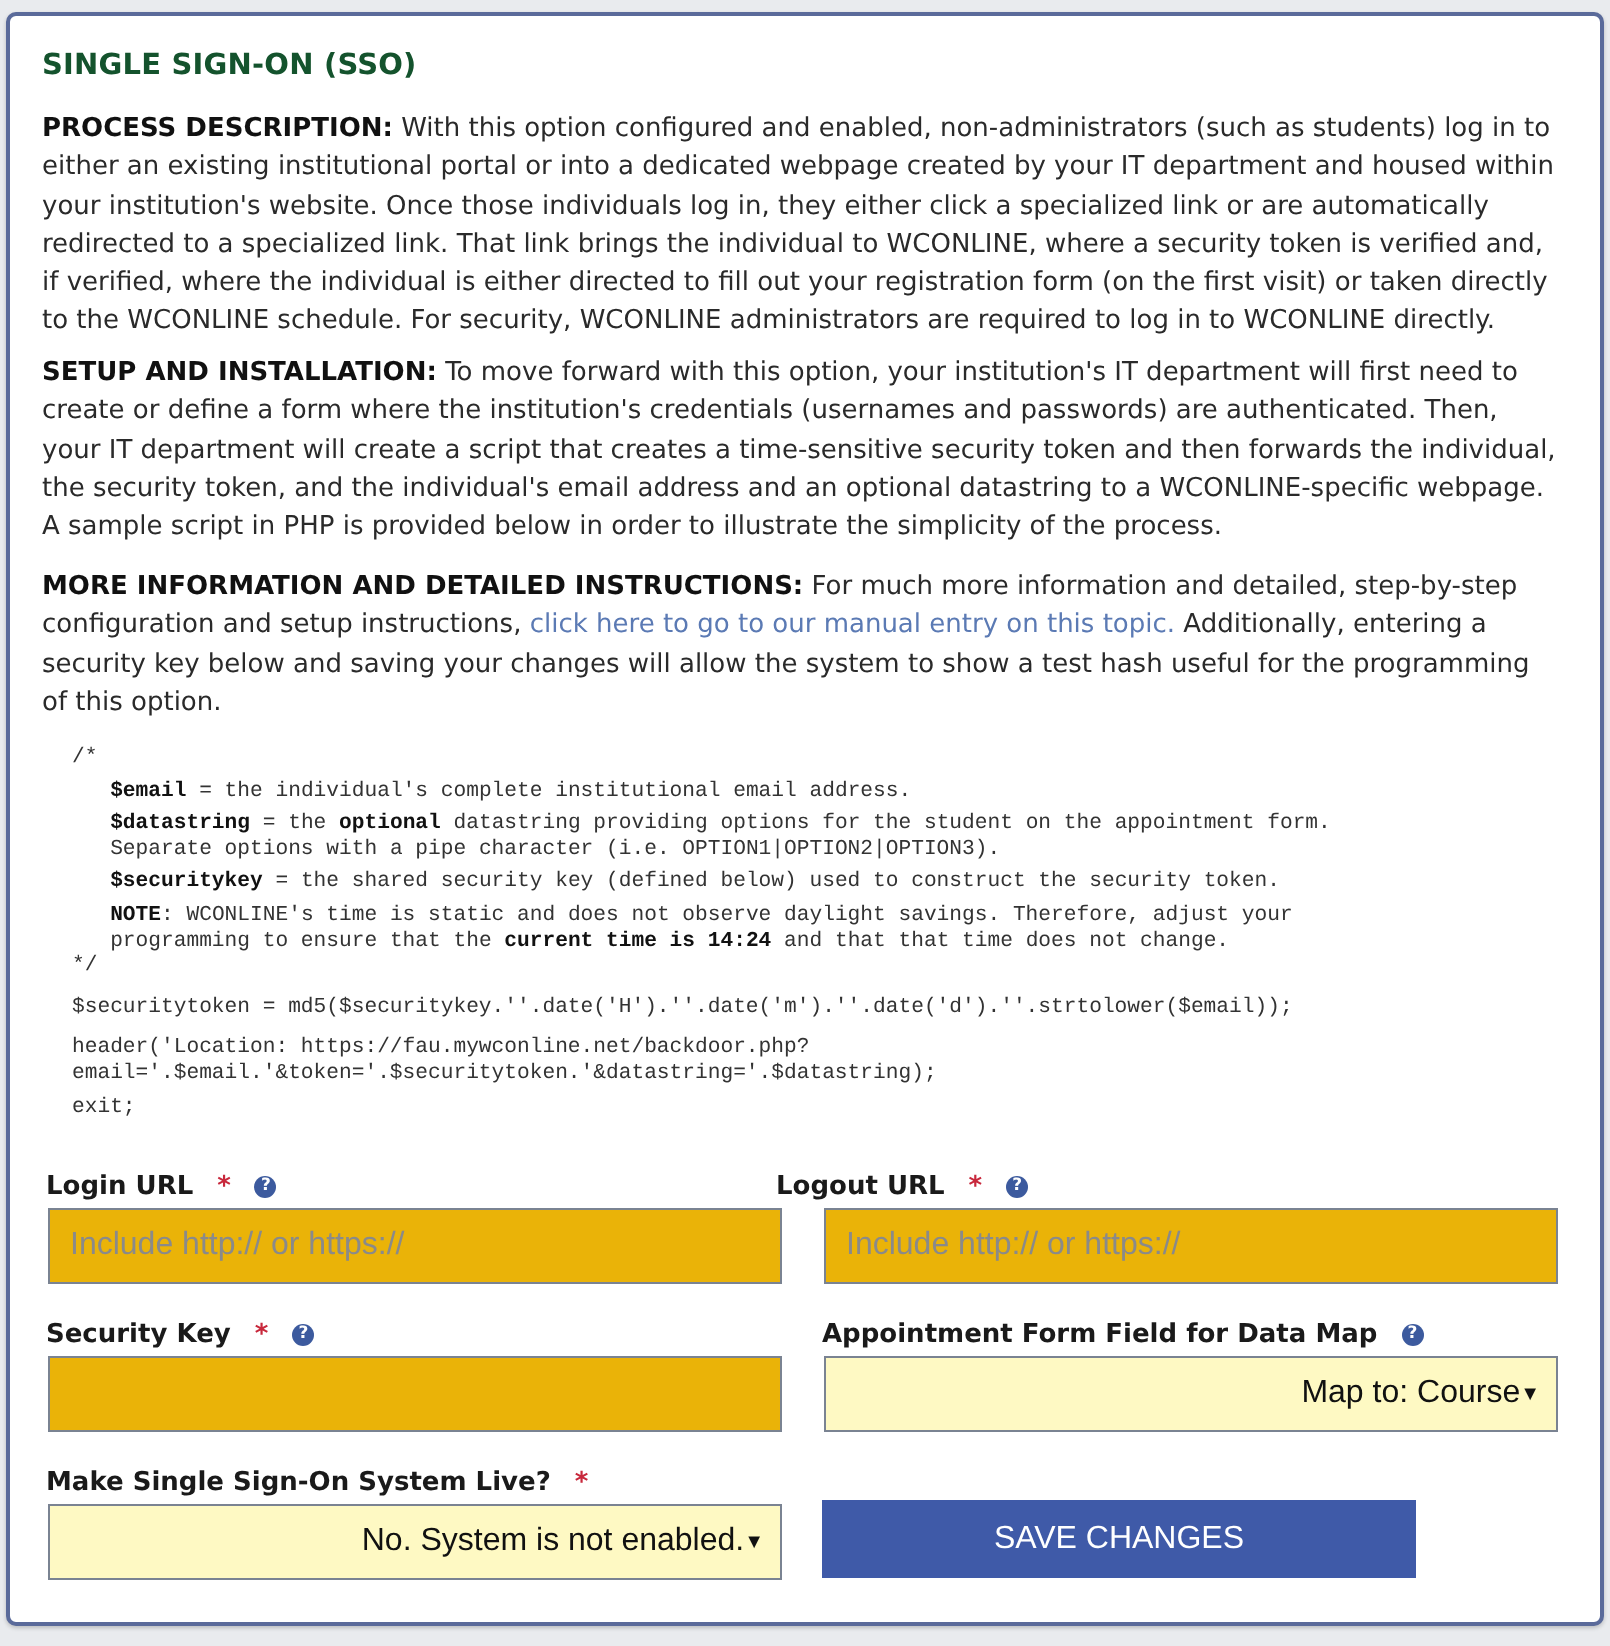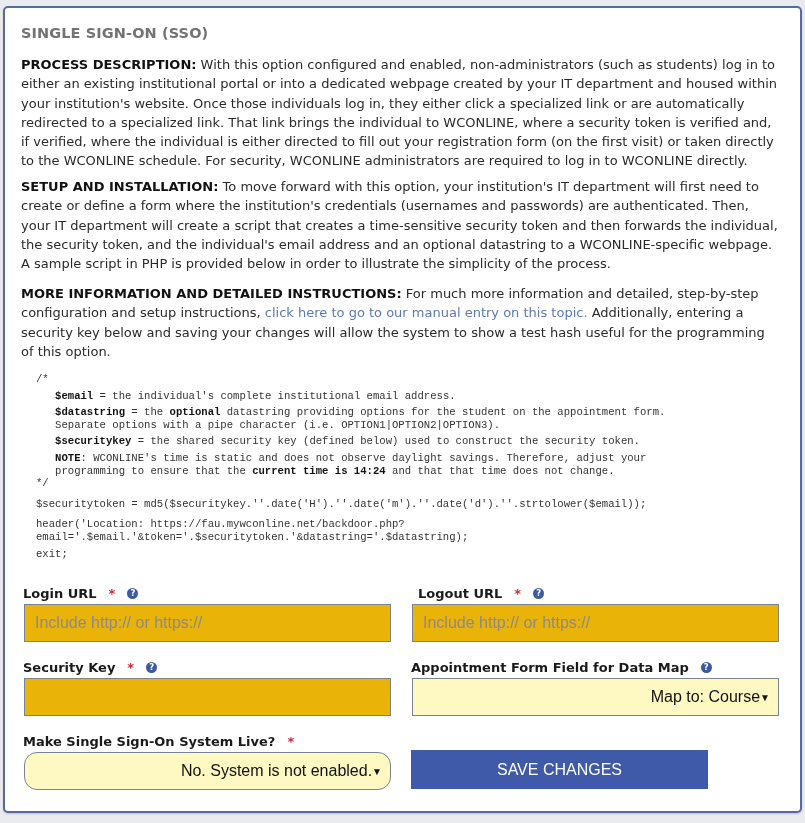--- a/index.html
+++ b/index.html
@@ -5,21 +5,21 @@
     * { box-sizing: border-box; margin: 0; padding: 0; }
     html, body { width: 805px; height: 823px; background: #e9ebee; overflow: hidden; }
     body { font-family: "DejaVu Sans", sans-serif; color: #222; }
     .panel {
       position: absolute; left: 3px; top: 6px; width: 799px; height: 807px;
       background: #fff; border: 2px solid #5a6a9a; border-radius: 5px;
       box-shadow: 0 1px 2px rgba(0,0,0,0.2);
     }
     .title {
       position: absolute; left: 21px; top: 25px;
-      font-size: 14.5px; font-weight: bold; color: #737373; letter-spacing: 0.1px;
+      font-size: 14.5px; font-weight: bold; color: #14532d; letter-spacing: 0.1px;
     }
     .para {
       position: absolute; left: 21px; width: 760px;
       font-size: 13px; line-height: 19.3px; color: #2a2a2a;
     }
     .para b { color: #111; }
     .para a { color: #5b7ab4; text-decoration: none; }
     .p1 { top: 55px; }
     .p2 { top: 177px; }
     .p3 { top: 284px; }
@@ -76,21 +76,21 @@
 
 <div class="code"><div>/*</div><div class="gap"></div><div>   <b>$email</b><span> = the individual's complete institutional email address.</span></div><div class="gap"></div><div>   <b>$datastring</b><span> = the </span><b>optional</b><span> datastring providing options for the student on the appointment form.</span></div><div>   <span>Separate options with a pipe character (i.e. OPTION1|OPTION2|OPTION3).</span></div><div class="gap"></div><div>   <b>$securitykey</b><span> = the shared security key (defined below) used to construct the security token.</span></div><div class="gap"></div><div>   <b>NOTE</b><span>: WCONLINE's time is static and does not observe daylight savings. Therefore, adjust your</span></div><div>   <span>programming to ensure that the </span><b>current time is 14:24</b><span> and that that time does not change.</span></div><div>*/</div><div class="gap"></div><div class="gap"></div><div>$securitytoken = md5($securitykey.''.date('H').''.date('m').''.date('d').''.strtolower($email));</div><div class="gap"></div><div class="gap"></div><div>header('Location: https://fau.mywconline.net/backdoor.php?</div><div>email='.$email.'&amp;token='.$securitytoken.'&amp;datastring='.$datastring);</div><div class="gap"></div><div>exit;</div></div>
 
 <div class="label" style="left:23px; top:586px;">
   <span>Login URL</span>
   <span class="req">*</span>
   <span class="help">?</span>
 </div>
 <input class="field" style="left: 24px; top: 604px; width: 367px;" type="text" placeholder="Include http:// or https://">
 
-<div class="label" style="left:418px; top:586px;">
+<div class="label" style="left:388px; top:586px;">
   <span>Logout URL</span>
   <span class="req">*</span>
   <span class="help">?</span>
 </div>
 <input class="field" style="left: 412px; top: 604px; width: 367px;" type="text" placeholder="Include http:// or https://">
 
 <div class="label" style="left:23px; top:660px;">
   <span>Security Key</span>
   <span class="req">*</span>
   <span class="help">?</span>
@@ -103,18 +103,18 @@
 </div>
 <div class="select" style="left:412px; top:678px; width:367px;">
   <span class="val">Map to: Course</span>
   <span class="caret">▼</span>
 </div>
 
 <div class="label" style="left:23px; top:734px;">
   <span>Make Single Sign-On System Live?</span>
   <span class="req">*</span>
 </div>
-<div class="select" style="left:24px; top:752px; width:367px;border-radius:13px;">
+<div class="select" style="left:24px; top:752px; width:367px;">
   <span class="val">No. System is not enabled.</span>
   <span class="caret">▼</span>
 </div>
 
 <button class="save">SAVE CHANGES</button>
 
 </body></html>

